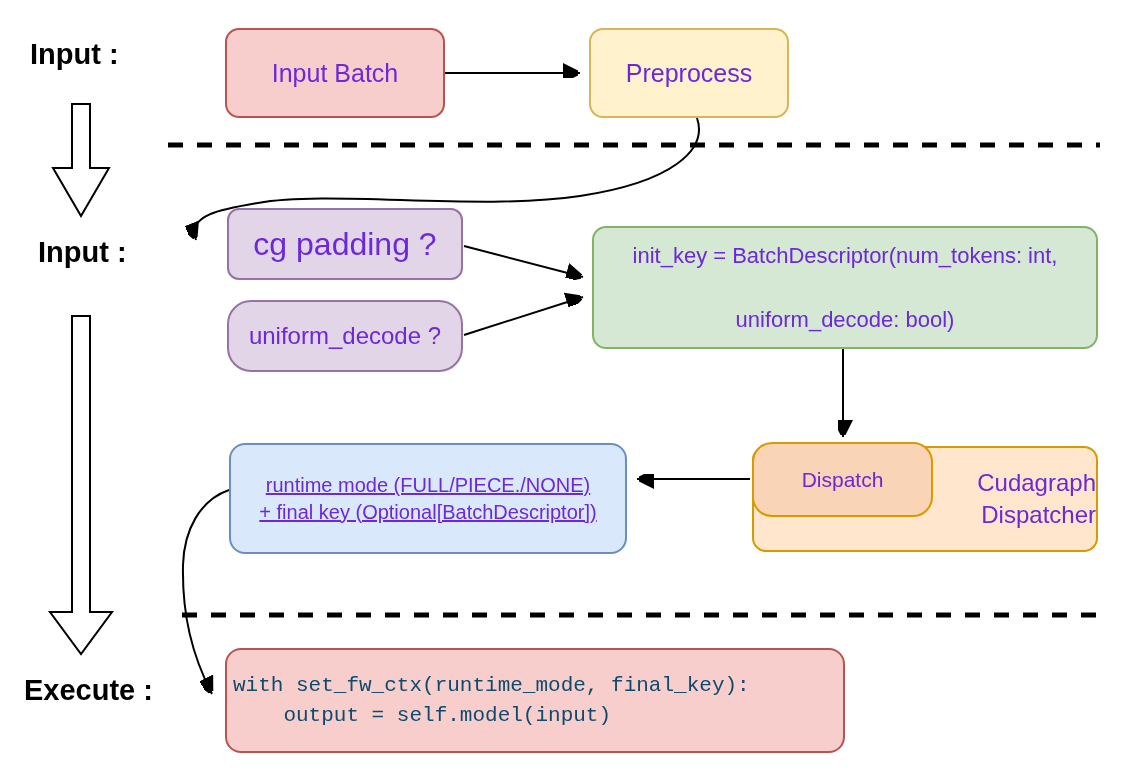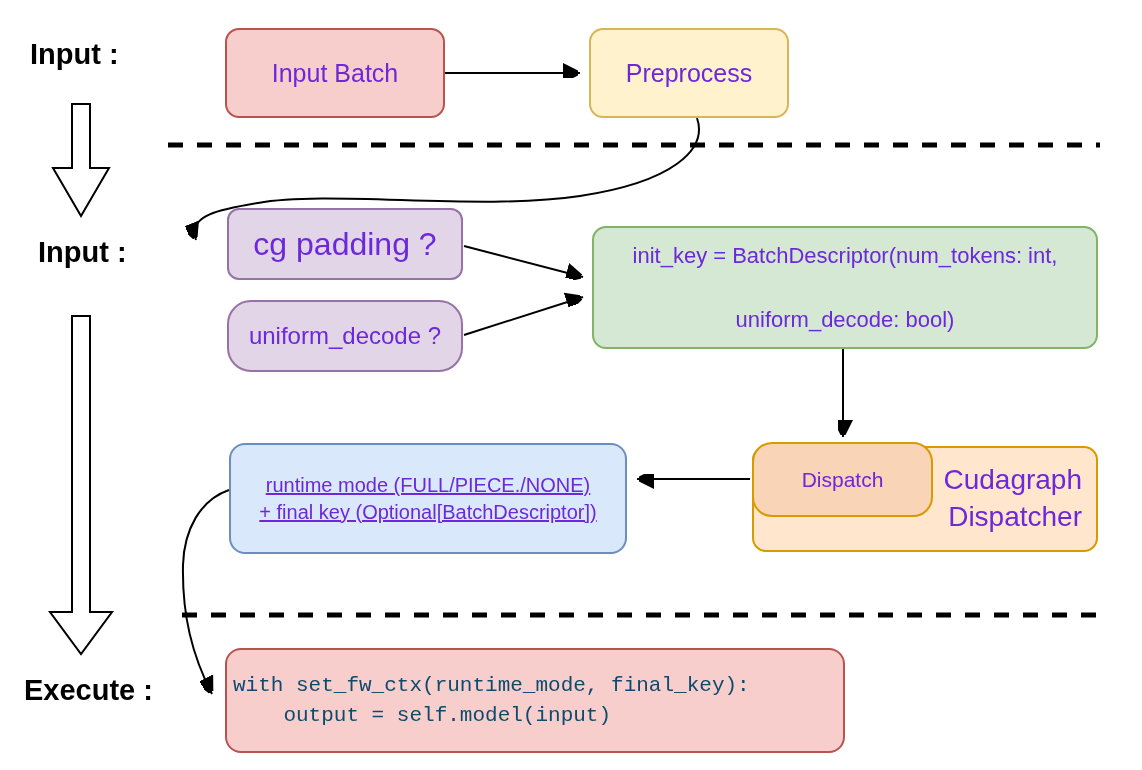--- a/index.html
+++ b/index.html
@@ -38,22 +38,22 @@
   .blue   {background:#dae8fc;border:2px solid #6c8ebf;}
   .orange-outer{background:#ffe6cc;border:2px solid #d79b00;}
   .orange-inner{background:#f9d4b7;border:2px solid #d79b00;}
 
   #node-input-batch   {left:225px;top:28px;width:220px;height:90px;font-size:25px;}
   #node-preprocess    {left:589px;top:28px;width:200px;height:90px;font-size:25px;}
   #node-cg-padding    {left:227px;top:208px;width:236px;height:72px;font-size:32px;border-radius:12px;}
   #node-uniform-decode{left:227px;top:300px;width:236px;height:72px;font-size:24px;border-radius:24px;}
   #node-init-key      {left:592px;top:226px;width:506px;height:123px;font-size:22px;}
   #node-runtime-result{left:229px;top:443px;width:398px;height:111px;font-size:20px;border-radius:16px;text-decoration:underline;}
-  #node-dispatcher    {left:752px;top:446px;width:346px;height:106px;font-size:28px;
-                       align-items:flex-end;padding-right:14px;}
+  #node-dispatcher    {left:752px;top:446px;width:346px;height:106px;font-size:24px;
+                       align-items:flex-end;}
   #node-dispatch      {left:752px;top:442px;width:181px;height:75px;font-size:21px;border-radius:20px;}
   #node-execute-code  {left:225px;top:648px;width:620px;height:105px;
                        font-family:"Liberation Mono", monospace;font-size:21px;
                        color:#0c4a6e;align-items:flex-start;padding-left:6px;
                        line-height:1.42;border-radius:16px;}
   #node-execute-code span{white-space:pre;}
   #label-input  {left:30px;top:38px;}
   #label-plan   {left:38px;top:236px;}
   #label-execute{left:24px;top:674px;}
 </style>

